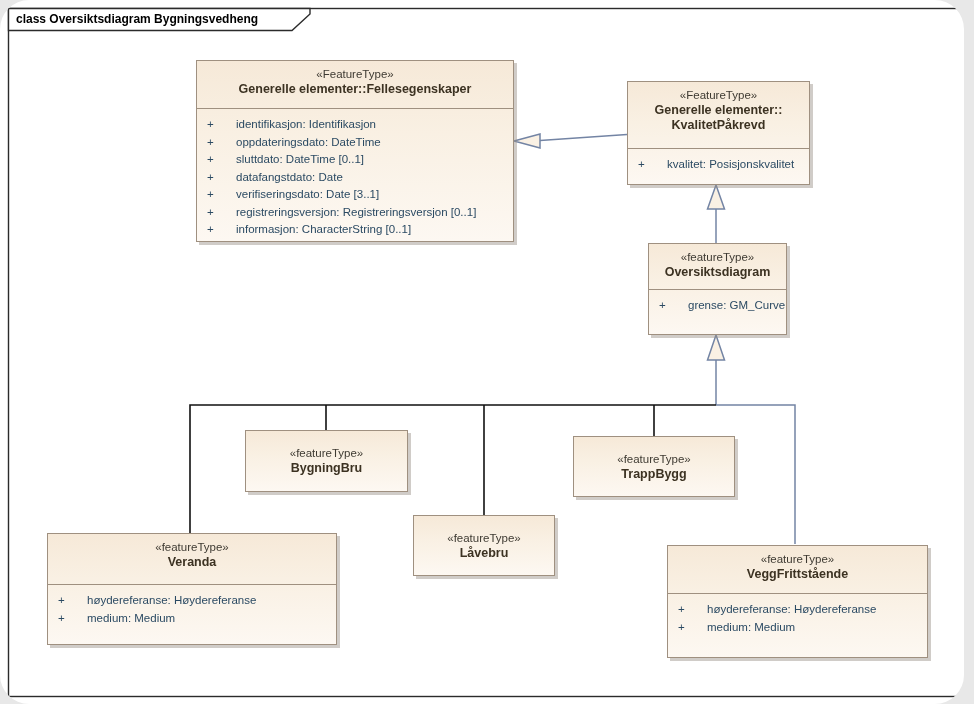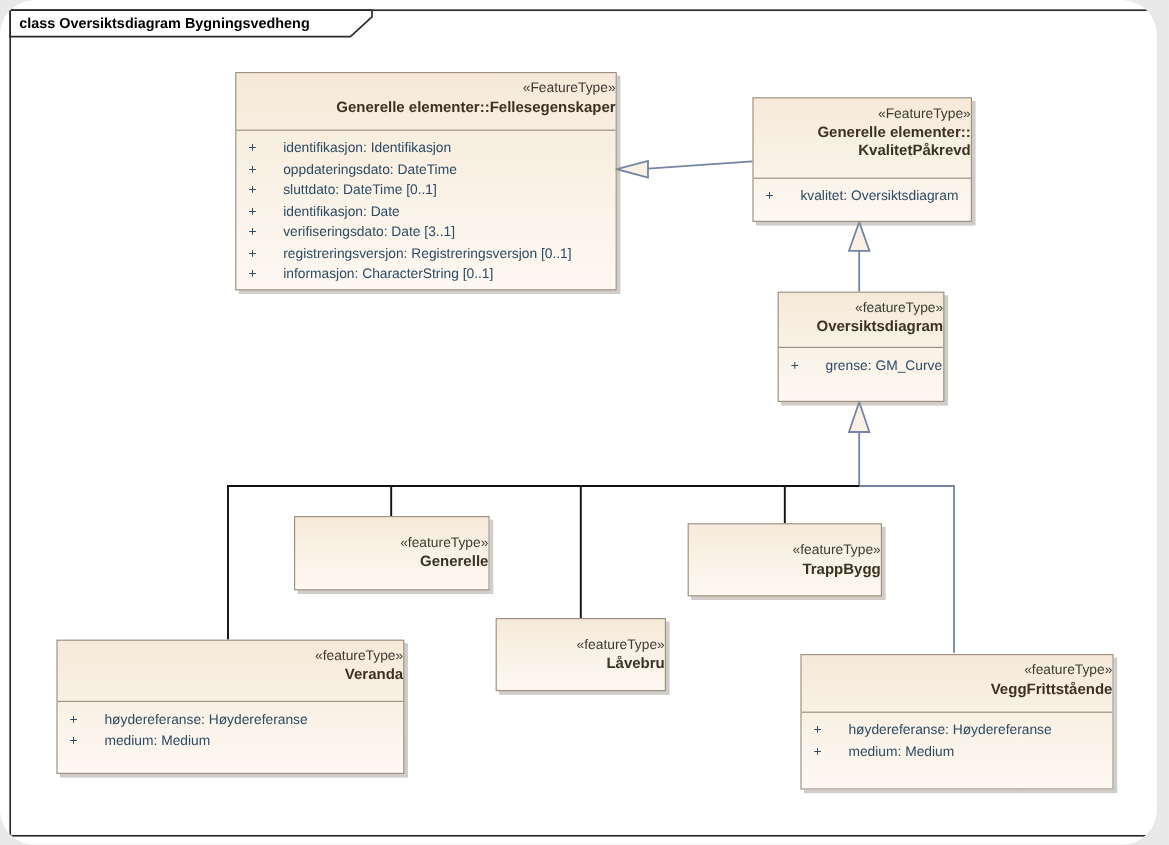--- a/index.html
+++ b/index.html
@@ -12,21 +12,21 @@
     position:absolute;left:16px;top:12px;font-size:12px;font-weight:bold;
     color:#000;white-space:nowrap;z-index:5;
   }
   .uml-box{
     position:absolute;box-sizing:border-box;z-index:3;
     background:linear-gradient(180deg,#f6e9d8 0%,#f9f0e3 40%,#fdf8f2 100%);
     border:1px solid #9f9080;
     box-shadow:3px 3px 0 rgba(150,142,132,0.45);
     display:flex;flex-direction:column;
   }
-  .hdr{flex:none;text-align:right;padding-top:6px;box-sizing:border-box;}
+  .hdr{flex:none;text-align:center;padding-top:6px;box-sizing:border-box;}
   .hdr.center{display:flex;flex-direction:column;justify-content:center;padding-top:0;height:100%;}
   .stereo{font-size:11.5px;color:#3e3a32;line-height:15px;}
   .cname{font-size:12.5px;font-weight:bold;color:#3c3222;line-height:15px;}
   .uml-box.abstract .cname{}
   .attrs{
     flex:1;border-top:1px solid #9f9080;
     padding:7px 4px 0 10px;box-sizing:border-box;
     white-space:nowrap;overflow:hidden;
   }
   .arow{display:flex;font-size:11.5px;color:#2b4a63;line-height:17.5px;}
@@ -83,21 +83,21 @@
       <div class="arow">
         <span class="vis">+</span>
         <span class="atext">oppdateringsdato: DateTime</span>
       </div>
       <div class="arow">
         <span class="vis">+</span>
         <span class="atext">sluttdato: DateTime [0..1]</span>
       </div>
       <div class="arow">
         <span class="vis">+</span>
-        <span class="atext">identifikasjon: Date</span>
+        <span class="atext">datafangstdato: Date</span>
       </div>
       <div class="arow">
         <span class="vis">+</span>
         <span class="atext">verifiseringsdato: Date [3..1]</span>
       </div>
       <div class="arow">
         <span class="vis">+</span>
         <span class="atext">registreringsversjon: Registreringsversjon [0..1]</span>
       </div>
       <div class="arow">
@@ -109,42 +109,42 @@
 
   <div class="uml-box abstract" style="left:627px;top:81px;width:183px;height:104px;">
     <div class="hdr" style="height:66px;">
       <div class="stereo">«FeatureType»</div>
       <div class="cname">Generelle elementer::</div>
       <div class="cname">KvalitetPåkrevd</div>
     </div>
     <div class="attrs">
       <div class="arow">
         <span class="vis">+</span>
-        <span class="atext">kvalitet: Oversiktsdiagram</span>
+        <span class="atext">kvalitet: Posisjonskvalitet</span>
       </div>
     </div>
   </div>
 
   <div class="uml-box abstract" style="left:648px;top:243px;width:139px;height:92px;">
     <div class="hdr" style="height:45px;">
       <div class="stereo">«featureType»</div>
       <div class="cname">Oversiktsdiagram</div>
     </div>
     <div class="attrs">
       <div class="arow">
         <span class="vis">+</span>
         <span class="atext">grense: GM_Curve</span>
       </div>
     </div>
   </div>
 
   <div class="uml-box" style="left:245px;top:430px;width:163px;height:62px;">
     <div class="hdr center">
       <div class="stereo">«featureType»</div>
-      <div class="cname">Generelle</div>
+      <div class="cname">BygningBru</div>
     </div>
   </div>
 
   <div class="uml-box" style="left:573px;top:436px;width:162px;height:61px;">
     <div class="hdr center">
       <div class="stereo">«featureType»</div>
       <div class="cname">TrappBygg</div>
     </div>
   </div>
 

